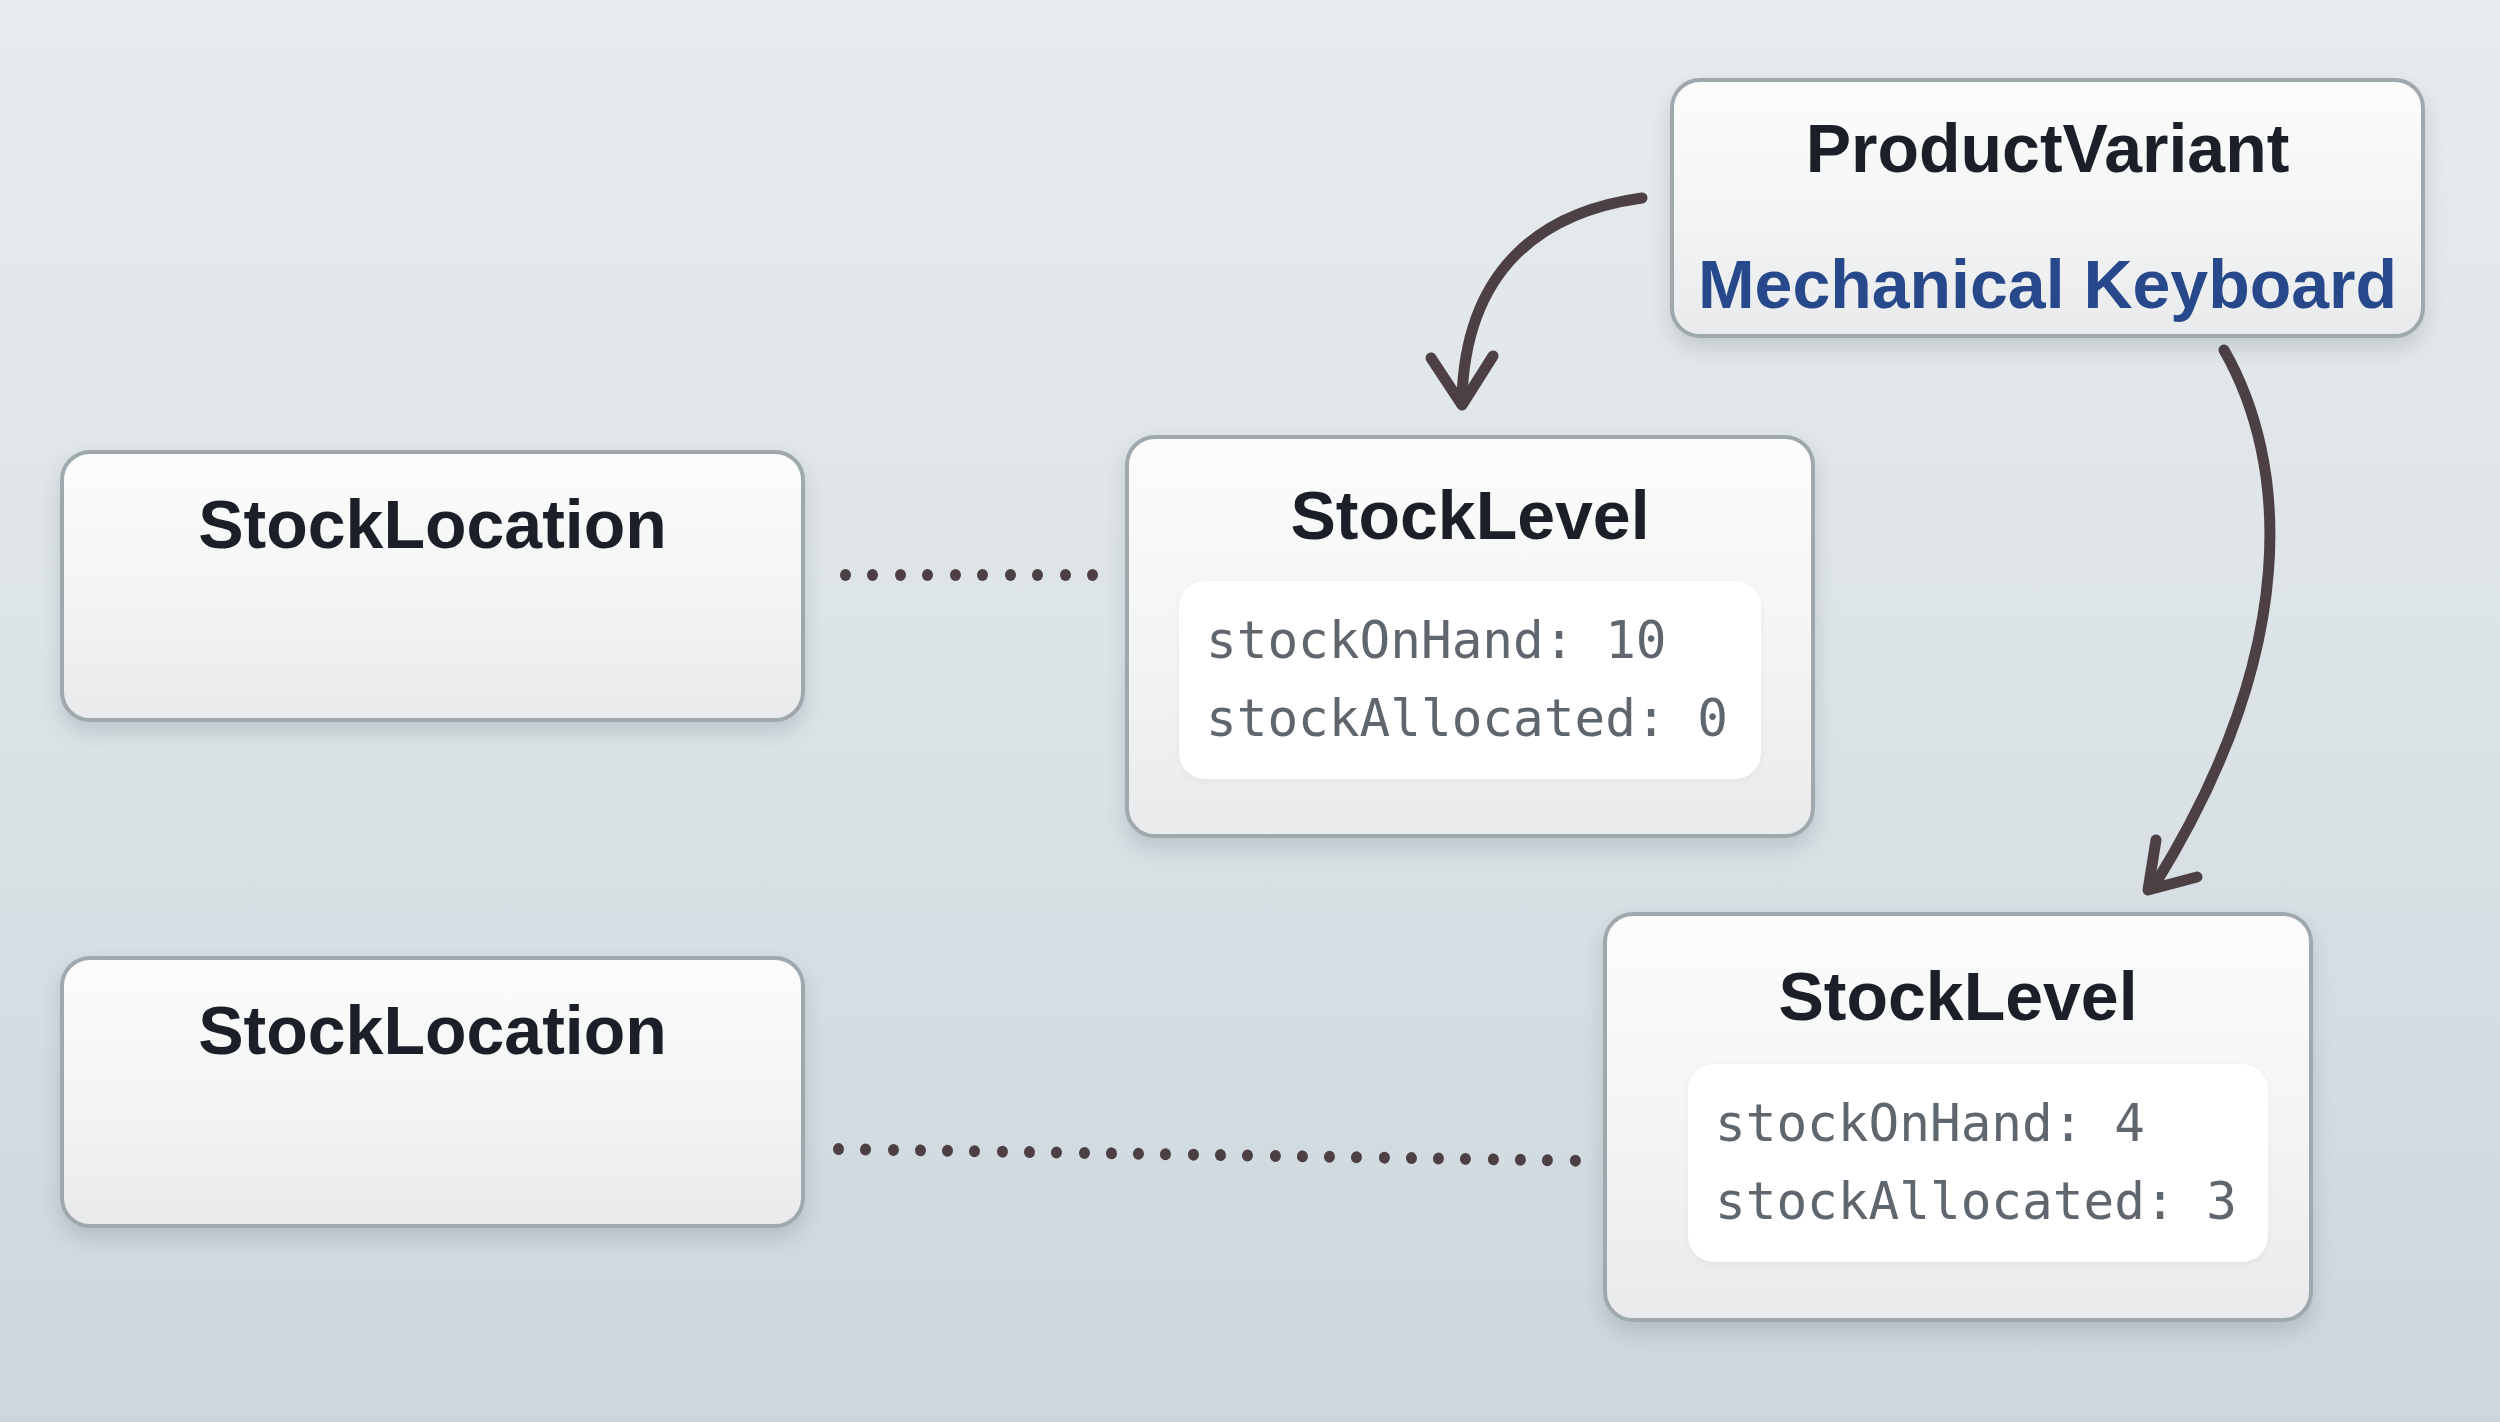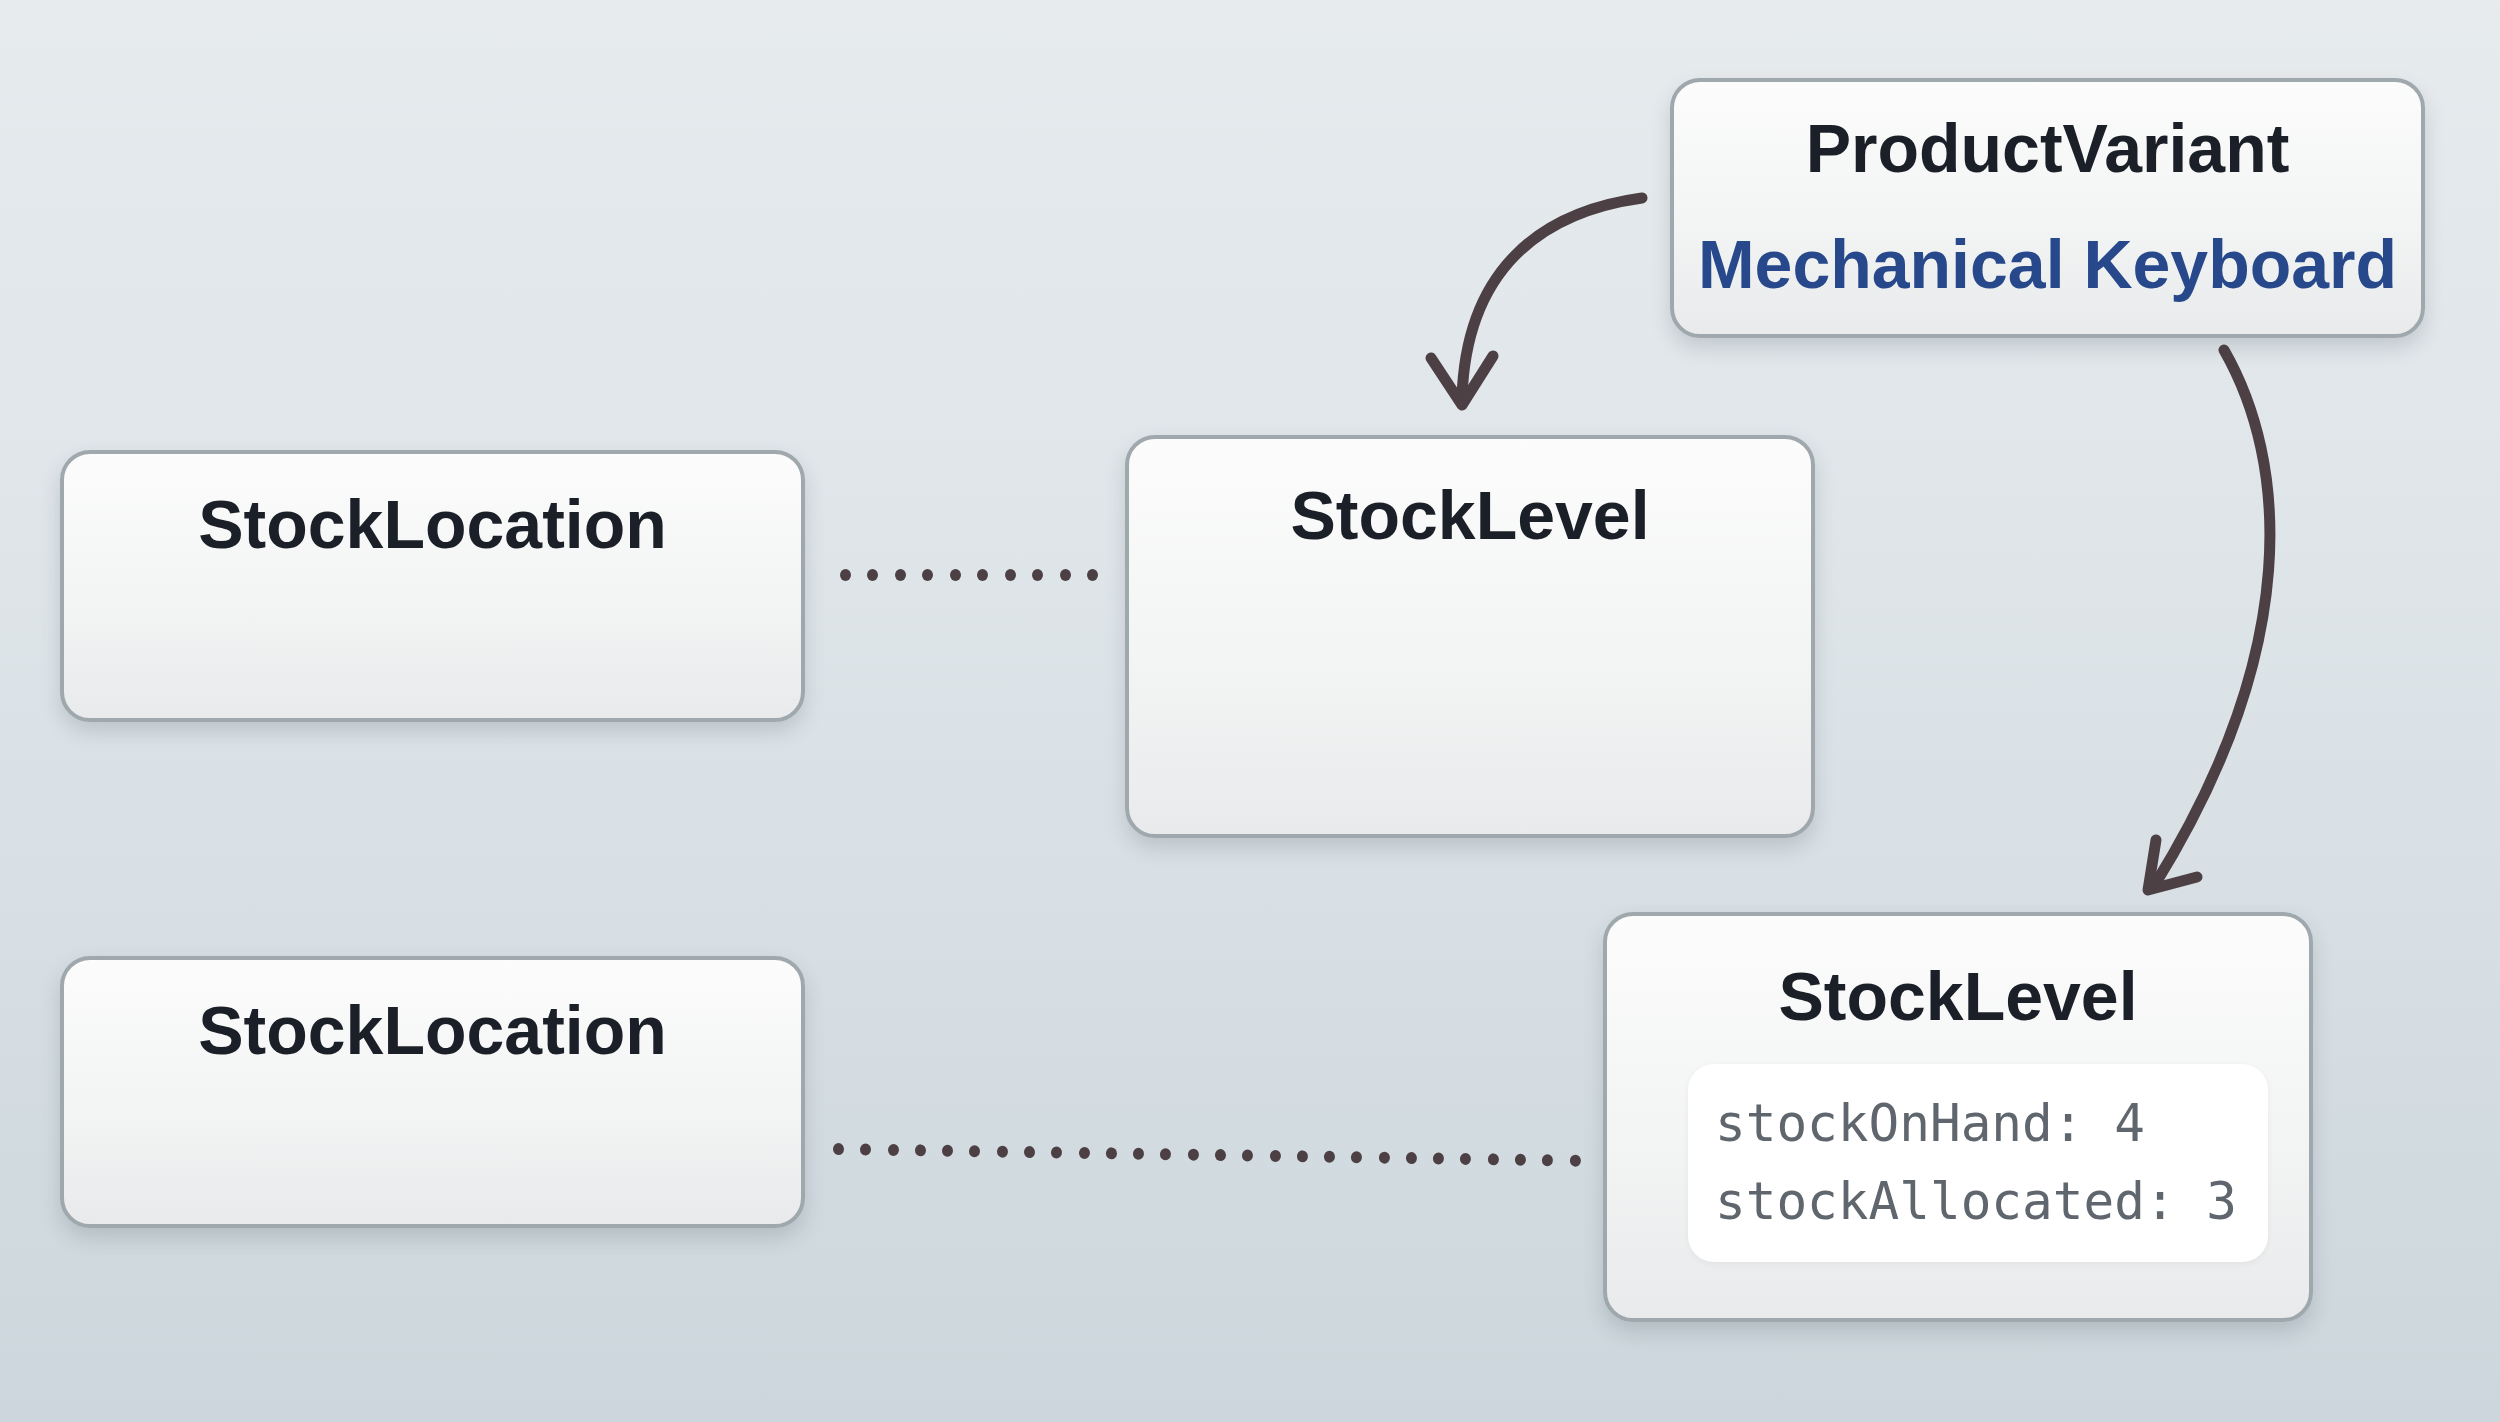--- a/index.html
+++ b/index.html
@@ -58,21 +58,21 @@
     white-space: nowrap;
   }
   .card-subtitle {
     font-size: 68px;
     font-weight: 700;
     line-height: 80px;
     color: var(--accent-blue);
     white-space: nowrap;
   }
   .card.product-variant { left: 1670px; top: 78px;  width: 755px; height: 260px; padding-top: 26px; }
-  .card.product-variant .card-subtitle { margin-top: 36px; }
+  .card.product-variant .card-subtitle { margin-top: 56px; }
 
   .card.location-north  { left: 60px;  top: 450px; width: 745px; height: 272px; padding-top: 30px; }
   .card.location-south  { left: 60px;  top: 956px; width: 745px; height: 272px; padding-top: 30px; }
   .card.location-north .card-subtitle,
   .card.location-south .card-subtitle { margin-top: 35px; }
 
   .card.level-north { left: 1125px; top: 435px; width: 690px; height: 403px; padding-top: 36px; }
   .card.level-south { left: 1603px; top: 912px; width: 710px; height: 410px; padding-top: 40px; }
 
   .code-box {
@@ -166,20 +166,24 @@
       <span class="dot"></span>
     </div>
 
   <div class="card product-variant">
     <div class="card-title">ProductVariant</div>
     <div class="card-subtitle">Mechanical Keyboard</div>
   </div>
 
   <div class="card level-north">
     <div class="card-title">StockLevel</div>
+    <div class="code-box">
+      <div class="code-line">stockOnHand: 10</div>
+      <div class="code-line">stockAllocated: 0</div>
+    </div>
   </div>
 
   <div class="card location-north">
     <div class="card-title">StockLocation</div>
   </div>
 
   <div class="card location-south">
     <div class="card-title">StockLocation</div>
   </div>
 

